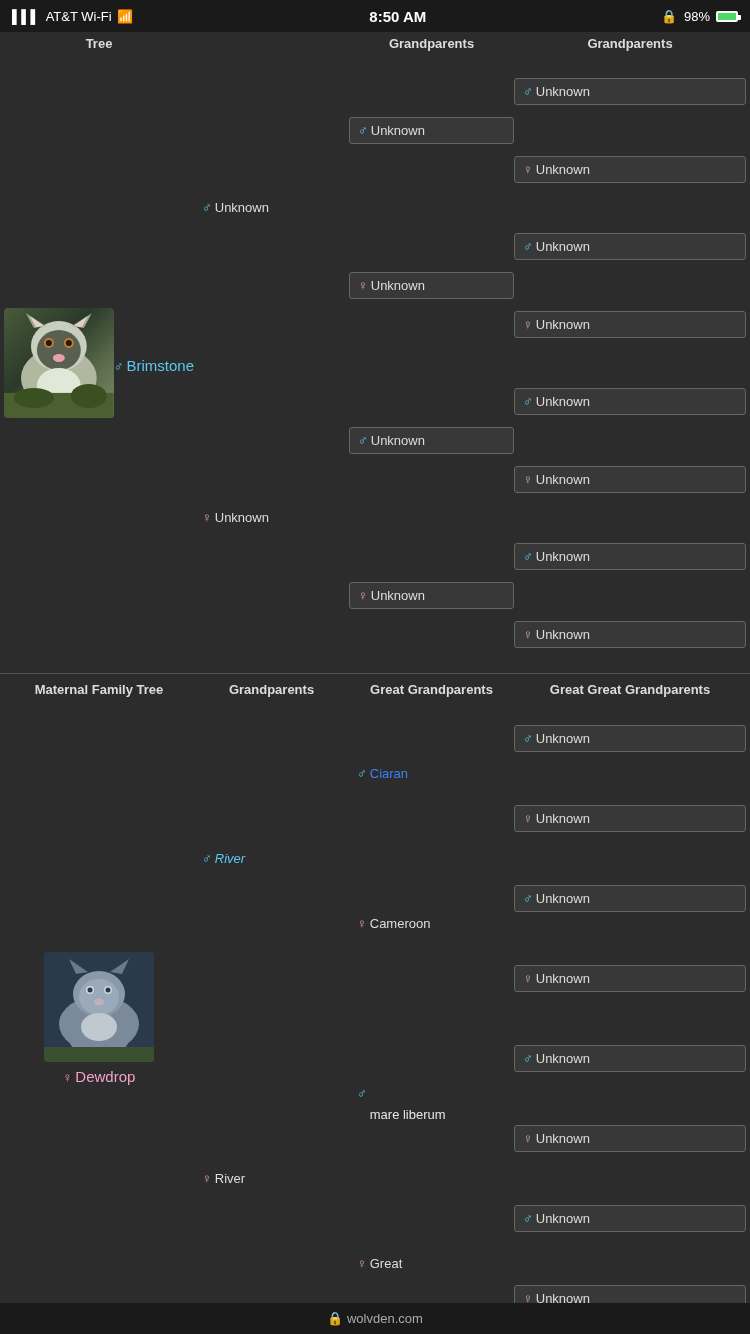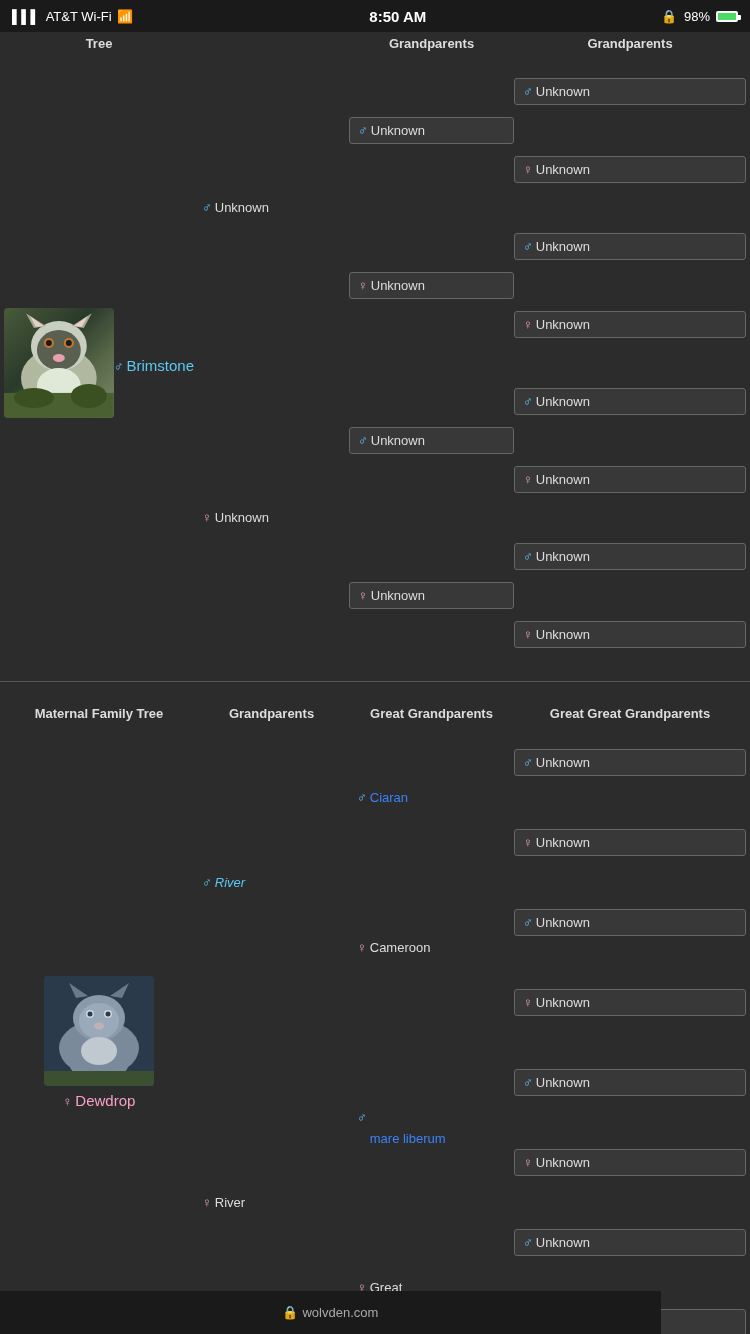--- a/index.html
+++ b/index.html
@@ -48,26 +48,26 @@
     }
     .wolf-name.male { color: #5bc8f5; }
     .wolf-name.female { color: #f5a0c8; }
     .gender-male { color: #5bc8f5; font-size: 13px; margin-right: 3px; }
     .gender-female { color: #f5a0c8; font-size: 13px; margin-right: 3px; }
 
     
     .footer {
       background: #1a1a1a;
       text-align: center;
-      padding: 14px;
+      padding: 8px;
       font-size: 13px;
       color: #aaa;
       position: fixed;
       bottom: 0;
-      width: 661px;
+      width: 750px;
     }
 
     
     .pat-tree {
       display: flex;
       flex-direction: row;
       width: 750px;
       min-height: 620px;
       padding: 0 4px;
     }
@@ -304,21 +304,21 @@
       <span>Unknown</span>
     </div>
     <div class="node-box">
       <span class="gender-female">♀</span>
       <span>Unknown</span>
     </div>
   </div>
 
 </div>
 
-<div class="section-top-labels" style="margin-top:8px; border-top:1px solid #555; padding-top:24px;justify-content:center;">
+<div class="section-top-labels" style="border-top:1px solid #555; padding-top:8px;justify-content:center;">
   <div class="mat-label-col" style="width:190px;">
     <span style="display:block; line-height:1.3;">Maternal Family Tree</span>
   </div>
   <div class="mat-label-col" style="width:155px;">Grandparents</div>
   <div class="mat-label-col" style="width:165px;">Great Grandparents</div>
   <div class="mat-label-col" style="flex:1;">
     <span style="display:block; line-height:1.3;">Great Great Grandparents</span>
   </div>
 </div>
 
@@ -374,21 +374,21 @@
     <div class="node-plain">
       <span class="gender-male">♂</span>
       <span class="node-link" style="color:#3b82f6;">Ciaran</span>
     </div>
     <div class="node-plain">
       <span class="gender-female">♀</span>
       <span>Cameroon</span>
     </div>
     <div class="node-plain">
       <span class="gender-male">♂</span>
-      <span class="node-link" style="color:#3b82f6;margin-top:41px;">mare liberum</span>
+      <span class="node-link" style="color:#e5e5e5;margin-top:41px;">mare liberum</span>
     </div>
     <div class="node-plain">
       <span class="gender-female">♀</span>
       <span>Great</span>
     </div>
   </div>
 
   <div class="mat-col3">
     <div class="node-box">
       <span class="gender-male">♂</span>

